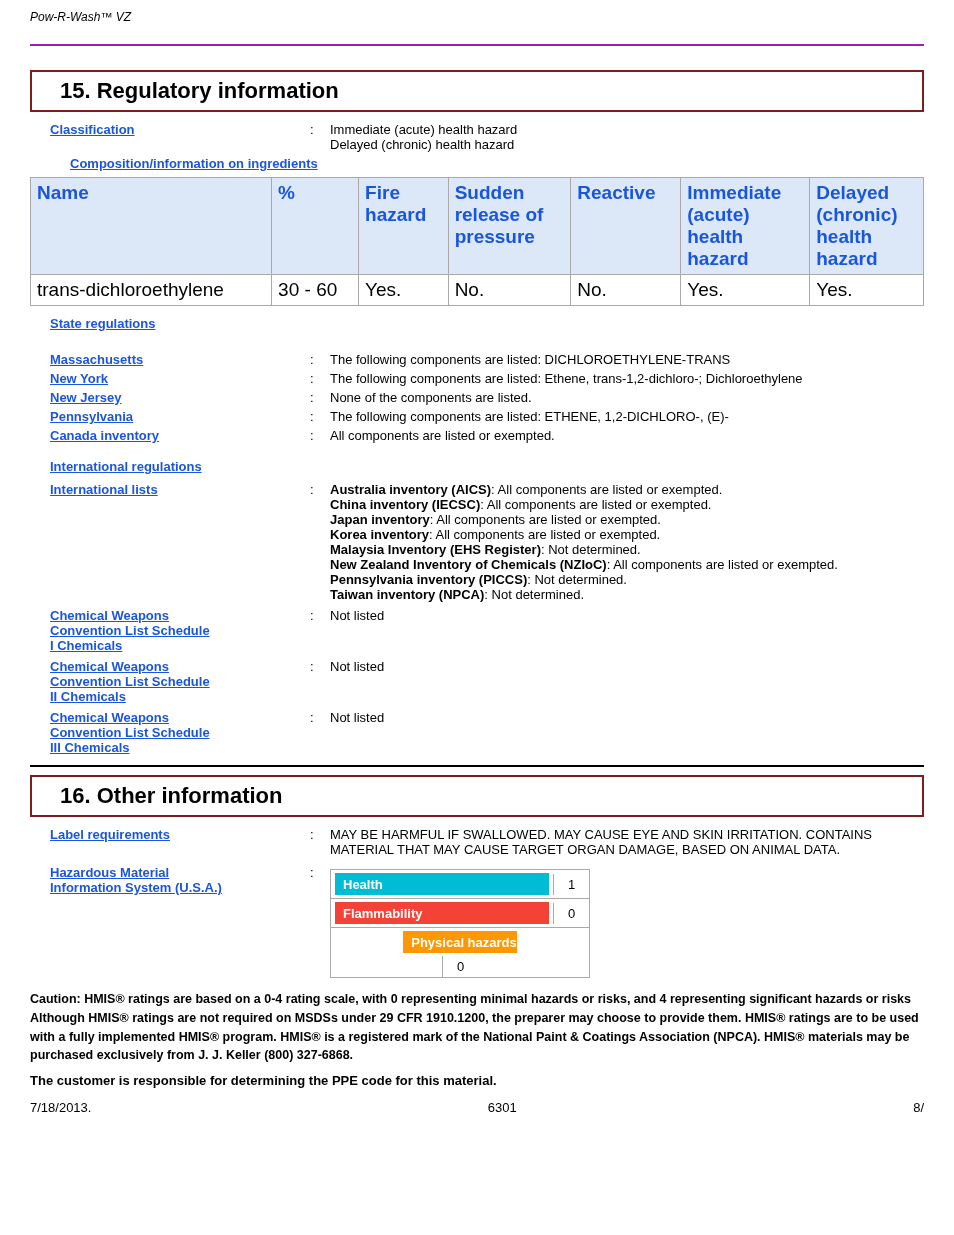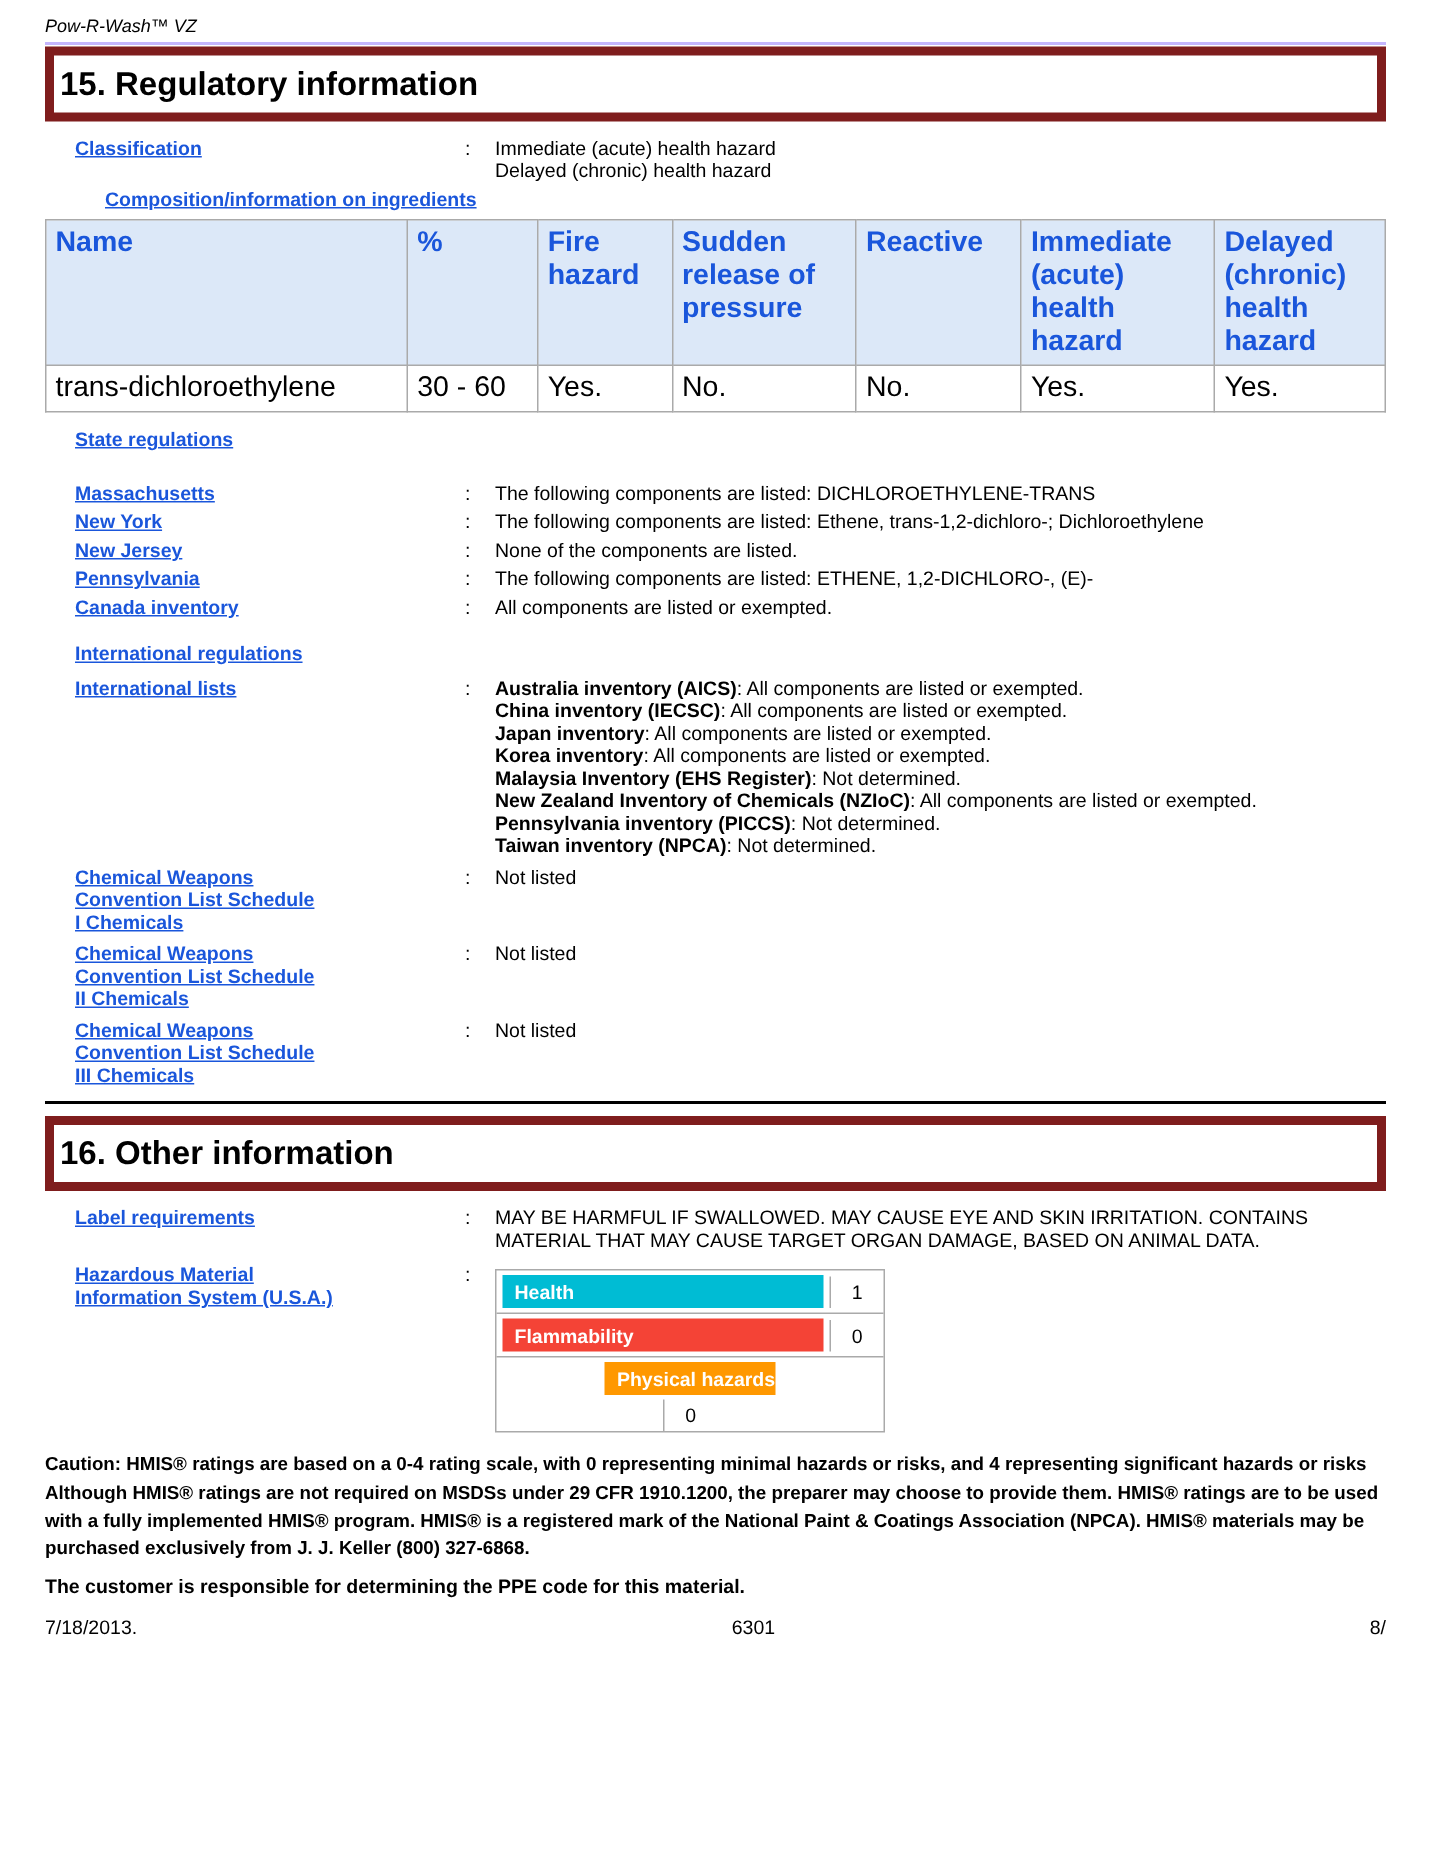--- a/index.html
+++ b/index.html
@@ -7,29 +7,29 @@
       font-family: Arial, sans-serif;
       font-size: 13px;
       background: #fff;
       color: #000;
       width: 954px;
       padding: 10px 30px 20px 30px;
     }
     .page-header {
       font-style: italic;
       font-size: 12px;
-      border-bottom: 2px solid #c4b5fd;
-      padding-bottom: 4px;
-      margin-bottom: 1px;
+      border-bottom: 2px solid #a21caf;
+      padding-bottom: 20px;
+      margin-bottom: 24px;
     }
     .section-title {
       font-size: 22px;
       font-weight: bold;
-      border: 6px solid #7f1d1d;
-      padding: 6px 4px;
+      border: 2px solid #7f1d1d;
+      padding: 6px 28px;
       margin-bottom: 10px;
       background: #fff;
     }
     .section-container {
       margin-bottom: 10px;
     }
     .row {
       display: flex;
       margin-bottom: 4px;
       align-items: flex-start;

